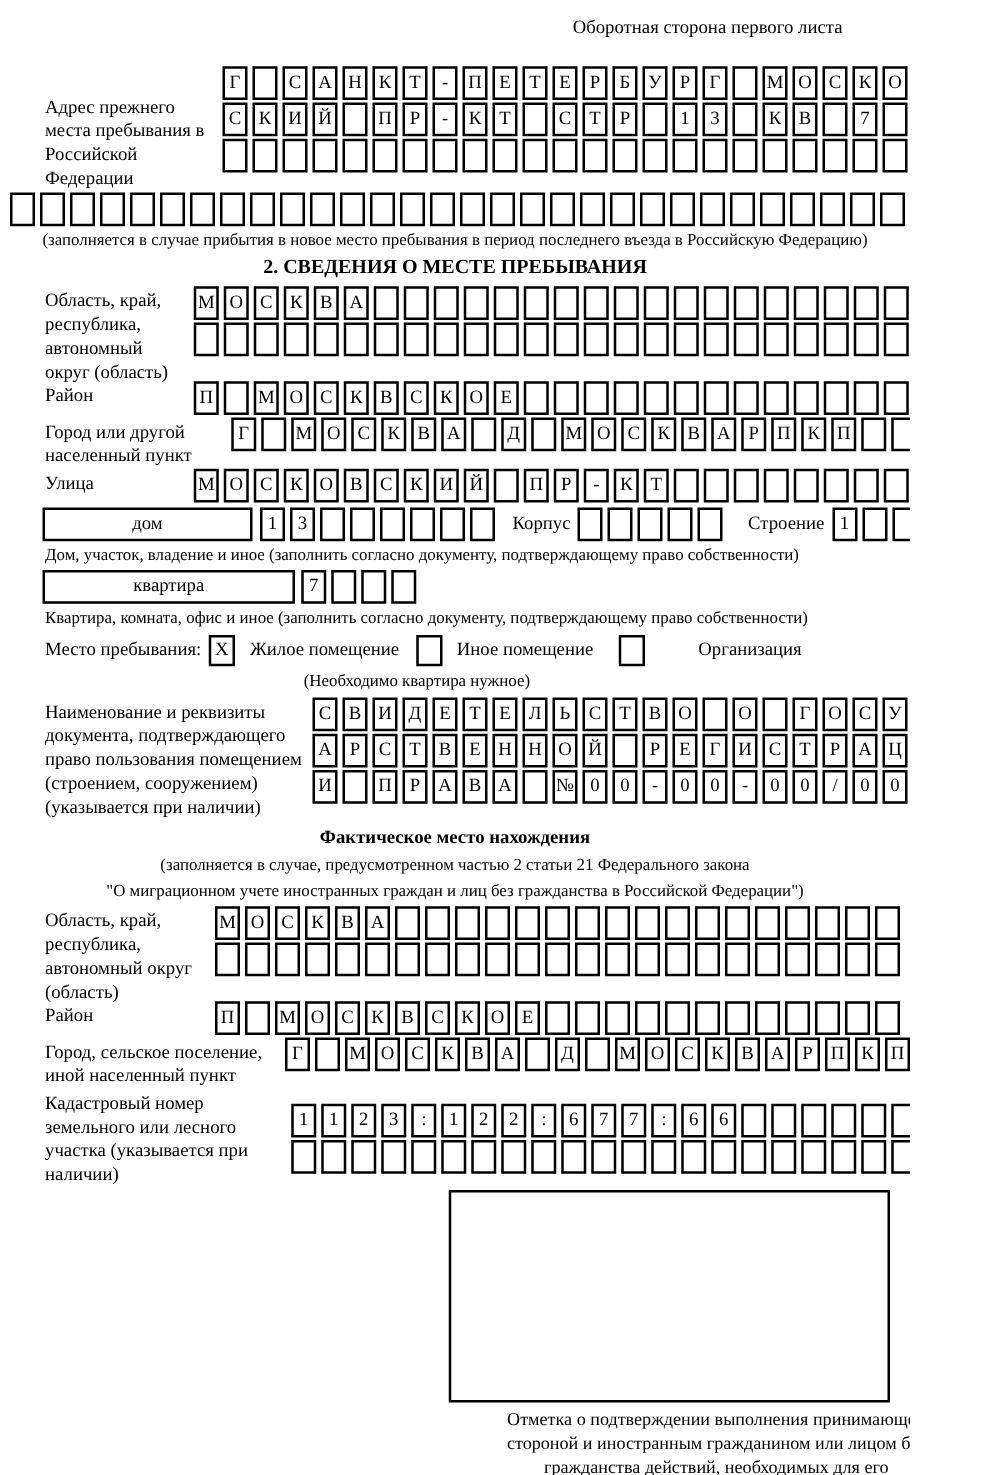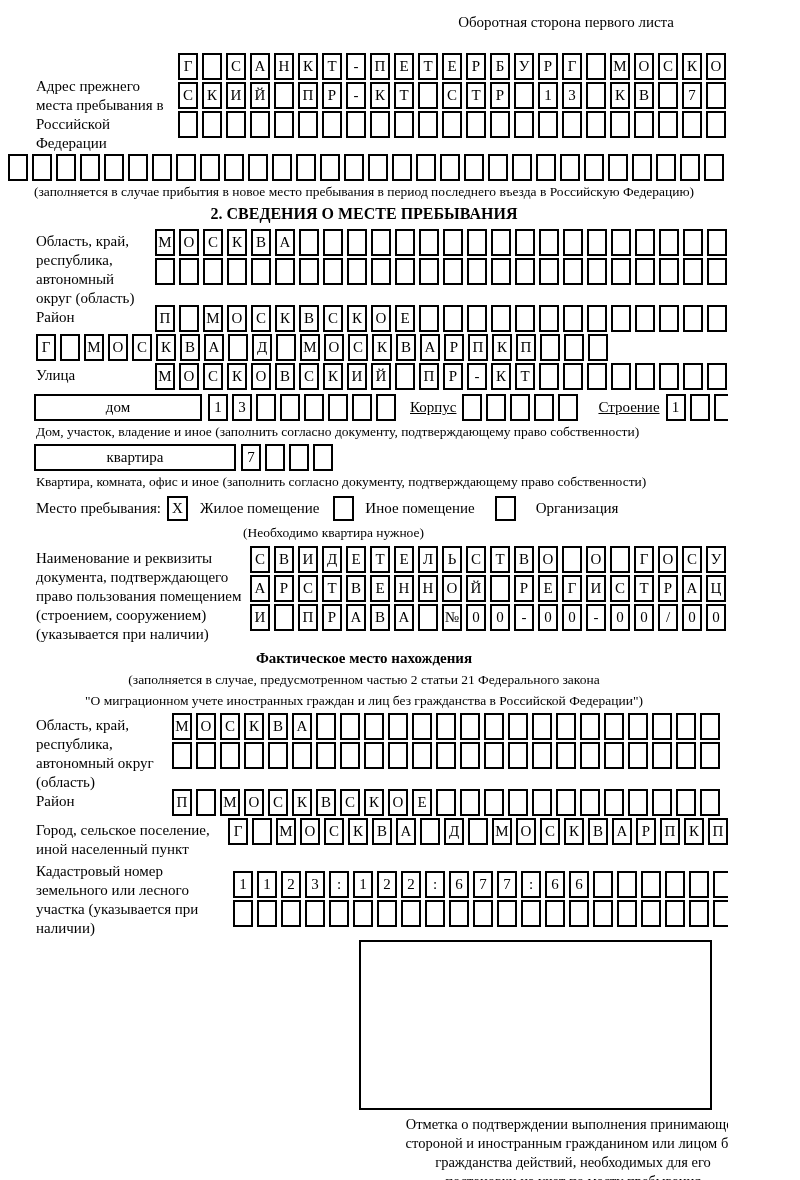--- a/index.html
+++ b/index.html
@@ -33,31 +33,31 @@
   .sec-title { text-align: center; font-weight: bold; font-size: 16px; margin: 4px 0 6px -8px; }
   .sub-title { text-align: center; font-weight: bold; font-size: 15px; margin: 6px 0 4px -8px; }
 
   .house-row { display: flex; align-items: center; margin: 2px 0 2px -2px; }
   .wide-cell {
     border: 2px solid #000; height: 27px; display: flex; align-items: center; justify-content: center;
     font-size: 15px; flex-shrink: 0;
   }
   .wc168 { width: 168px; margin-right: 6px; }
   .wc202 { width: 202px; margin-right: 5px; }
-  .inline-label { font-size: 15px; margin: 0 6px 0 10px; text-decoration: underline; }
+  .inline-label { font-size: 15px; margin: 0 6px 0 10px; }
   .inline-label.strn { margin-left: 16px; }
   .house-row .grid { margin-bottom: 0; }
 
   .stay-row { display: flex; align-items: center; font-size: 15px; margin-top: 5px; }
   .checkbox {
     width: 21px; height: 25px; border: 2px solid #000; display: inline-flex;
     align-items: center; justify-content: center; font-size: 15px; flex-shrink: 0;
   }
   .g6 { margin-left: 6px; } .g12 { margin-left: 12px; } .g14 { margin-left: 14px; }
-  .g11 { margin-left: 11px; } .g20 { margin-left: 20px; } .g28 { margin-left: 20px; font-family: Liberation Serif, serif; }
+  .g11 { margin-left: 11px; } .g20 { margin-left: 20px; } .g28 { margin-left: 43px; font-family: Liberation Serif, serif; }
   .stay-note { margin-left: 207px; margin-top: 3px; margin-bottom: 4px; }
 
   .stamp-box { width: 353px; height: 170px; border: 2px solid #000; margin-left: 323px; margin-top: 2px; }
   .stamp-caption { width: 340px; margin-left: 367px; text-align: center; font-size: 14.5px; line-height: 19px; margin-top: 5px; }
 </style>
 </head>
 <body>
 
 <div class="page">
 
@@ -264,20 +264,21 @@
         <span class="cb"></span>
         <span class="cb"></span>
         <span class="cb"></span>
         <span class="cb"></span>
         <span class="cb"></span>
         <span class="cb"></span>
       </div>
   </div>
 
   <div class="field">
+    <div class="flabel lw149">Город или другой населенный пункт</div>
     <div class="grid">
         <span class="cb">Г</span>
         <span class="cb"></span>
         <span class="cb">М</span>
         <span class="cb">О</span>
         <span class="cb">С</span>
         <span class="cb">К</span>
         <span class="cb">В</span>
         <span class="cb">А</span>
         <span class="cb"></span>

